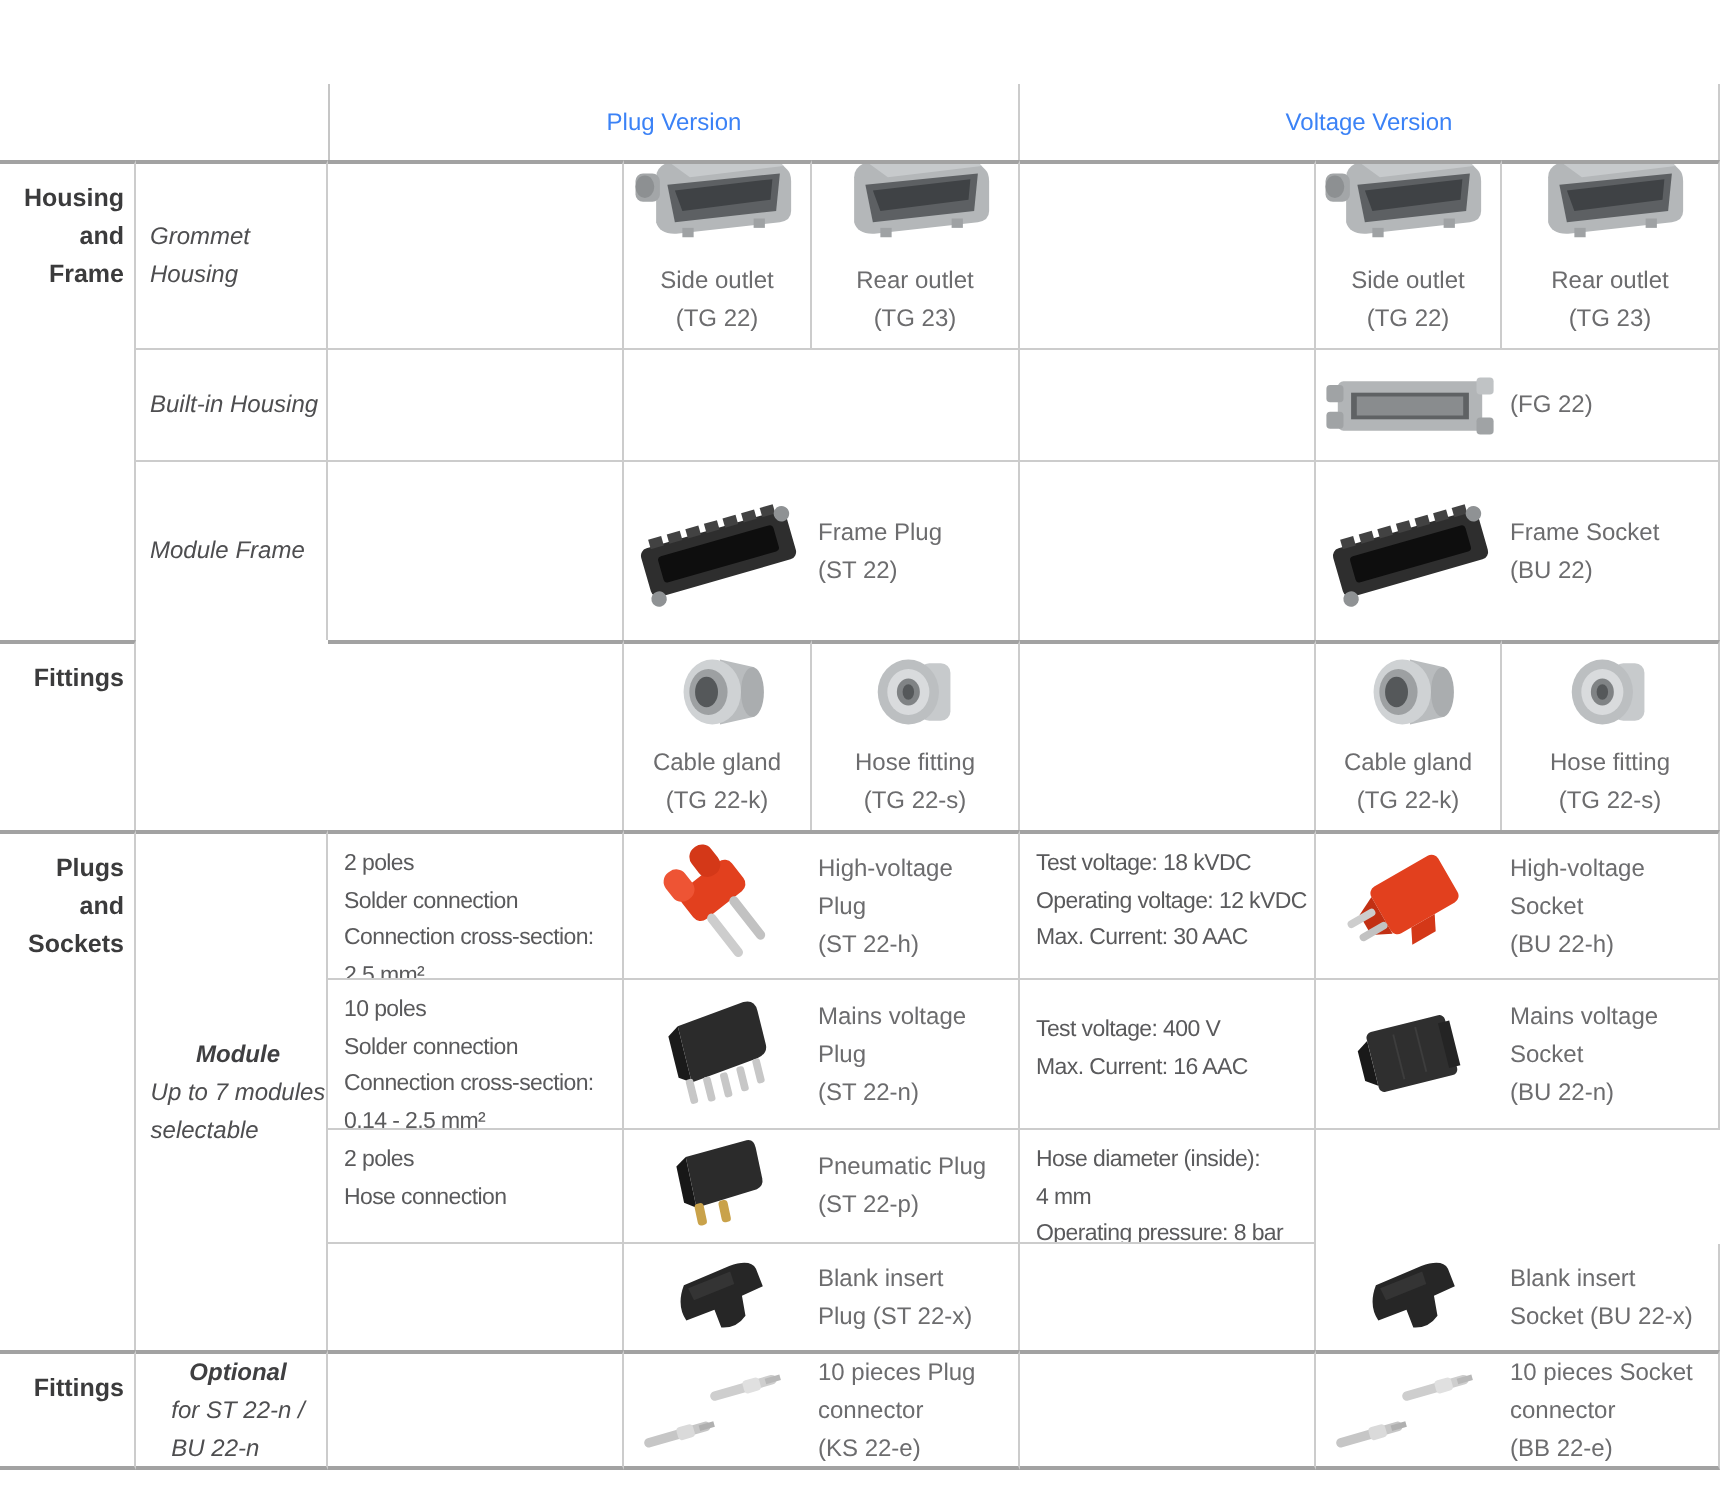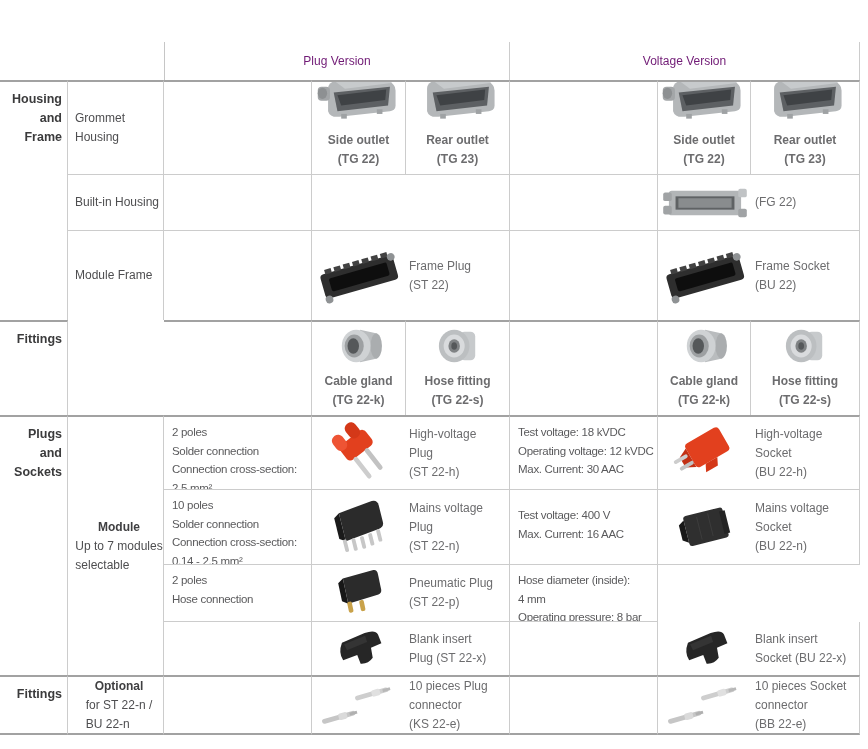--- a/index.html
+++ b/index.html
@@ -10,31 +10,31 @@
          grid-template-rows:22px 38px 95px 56px 89px 95px 75px 75px 57px 53px 60px; }
   .cell { box-sizing:border-box; font-size:12px; color:#5a5a5c; line-height:18px; overflow:hidden; }
   .br { border-right:1px solid #cccccc; }
   .bb { border-bottom:1px solid #cccccc; }
   .bt { border-top:1px solid #c6c6c6; }
   .bl { border-left:1px solid #c6c6c6; }
   .sep { border-top:2px solid #a2a2a2; }
   .sepb { border-bottom:2px solid #a2a2a2; }
   .title { display:flex; align-items:center; justify-content:center;
            font-weight:bold; font-size:12.5px; color:#3b3b3c; }
-  .version { display:flex; align-items:center; justify-content:center; color:#701a75; }
+  .version { display:flex; align-items:center; justify-content:center; color:#3b82f6; }
   .cat { font-weight:bold; color:#3b3b3c; text-align:right; padding:8px 5px 0 0;
          white-space:pre-line; line-height:19px; font-size:12.5px; }
   .sub { display:flex; align-items:center; padding-left:7px; white-space:pre-line;
-         color:#4e4e50; line-height:19px; }
+         color:#4e4e50; line-height:19px;font-style:italic; }
   .subcol { flex-direction:column; align-items:center; justify-content:center; }
   .subcol .b { font-weight:bold; color:#3f3f41; }
   .desc { padding:6px 0 0 8px; white-space:pre; font-size:11.5px; letter-spacing:-0.3px; line-height:18.5px; }
   .photocell { display:flex; flex-direction:column; align-items:center; justify-content:flex-end;
                padding-bottom:5px; }
-  .photocell .cap { text-align:center; white-space:pre-line; color:#6c6c6e; margin-top:3px; line-height:19px;font-weight:bold; }
+  .photocell .cap { text-align:center; white-space:pre-line; color:#6c6c6e; margin-top:3px; line-height:19px; }
   .photocell .img { flex:1; display:flex; align-items:center; justify-content:center; }
   .combo { display:flex; align-items:center; }
   .combo .imgbox { width:94px; flex:0 0 auto; display:flex; align-items:center; justify-content:center; }
   .combo .lbl { flex:1; white-space:pre-line; color:#6c6c6e; line-height:19px; padding-left:3px; }
   .defs { position:absolute; width:0; height:0; overflow:hidden; }
 </style>
 </head>
 <body>
 
 <svg class="defs" xmlns="http://www.w3.org/2000/svg">

